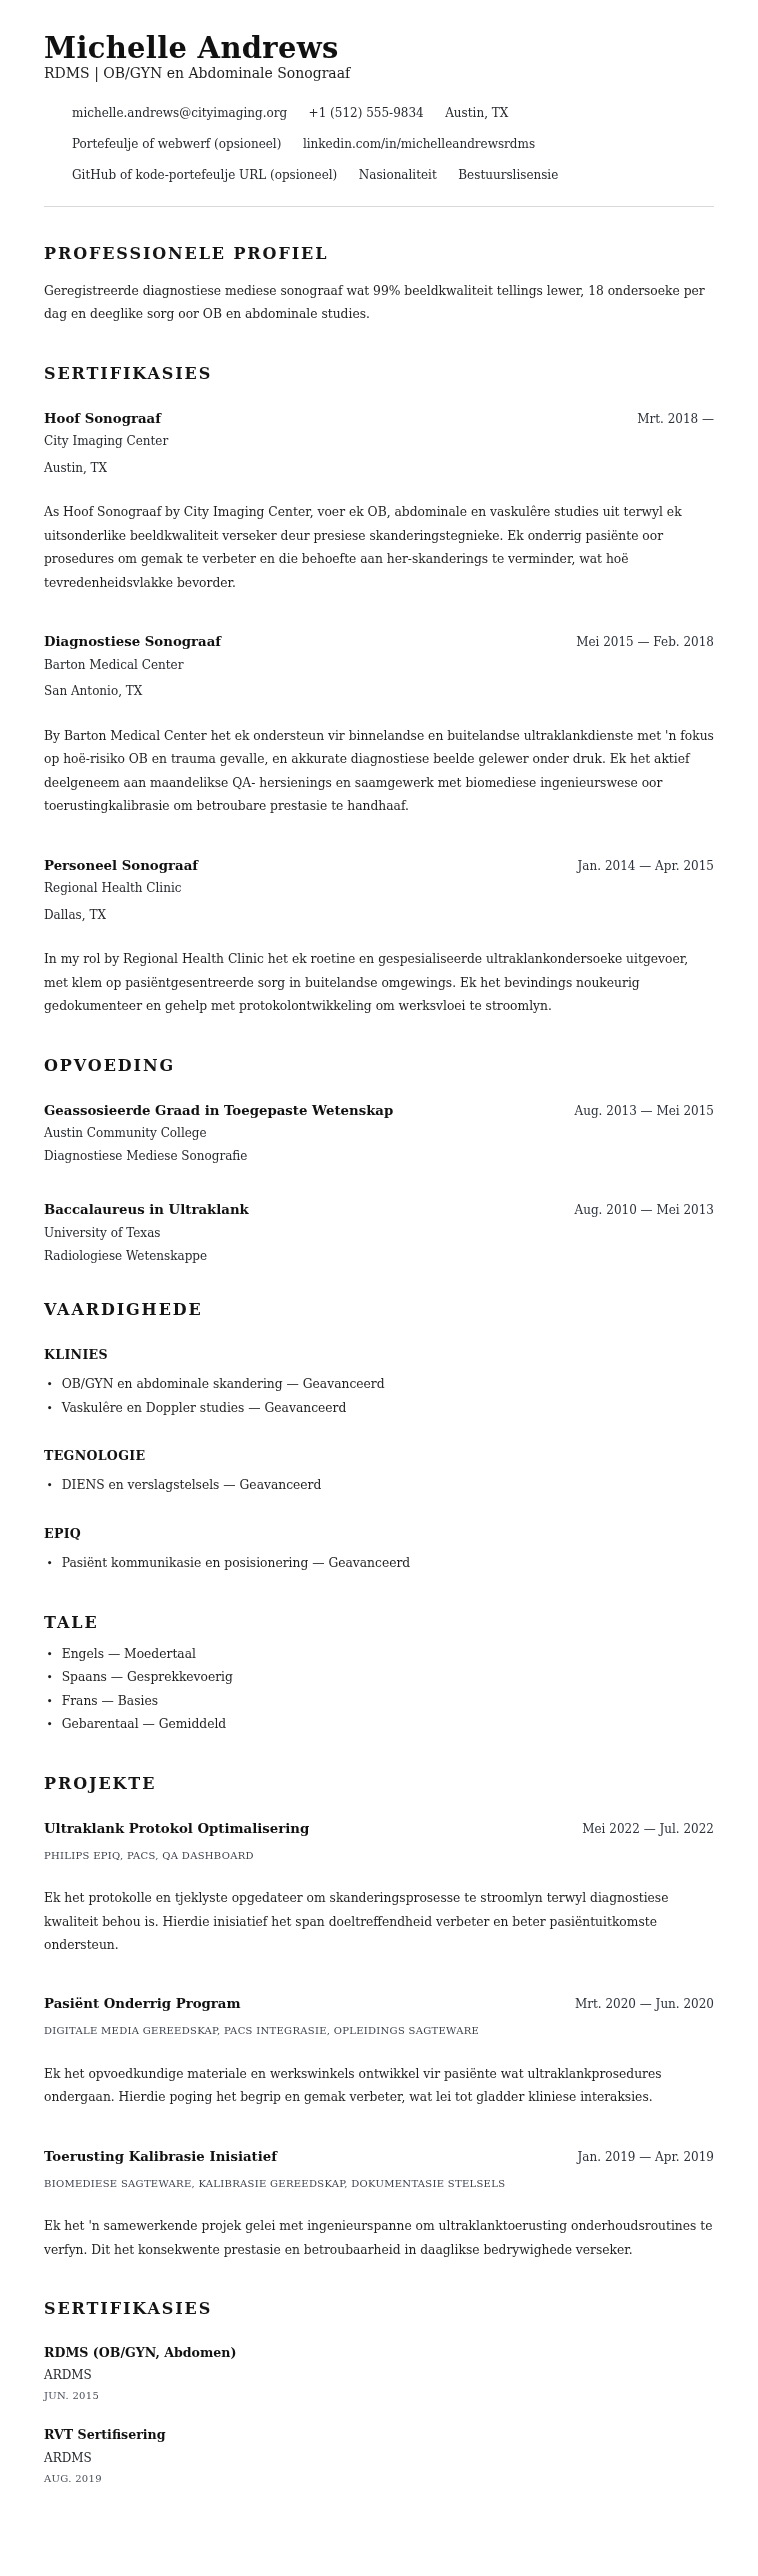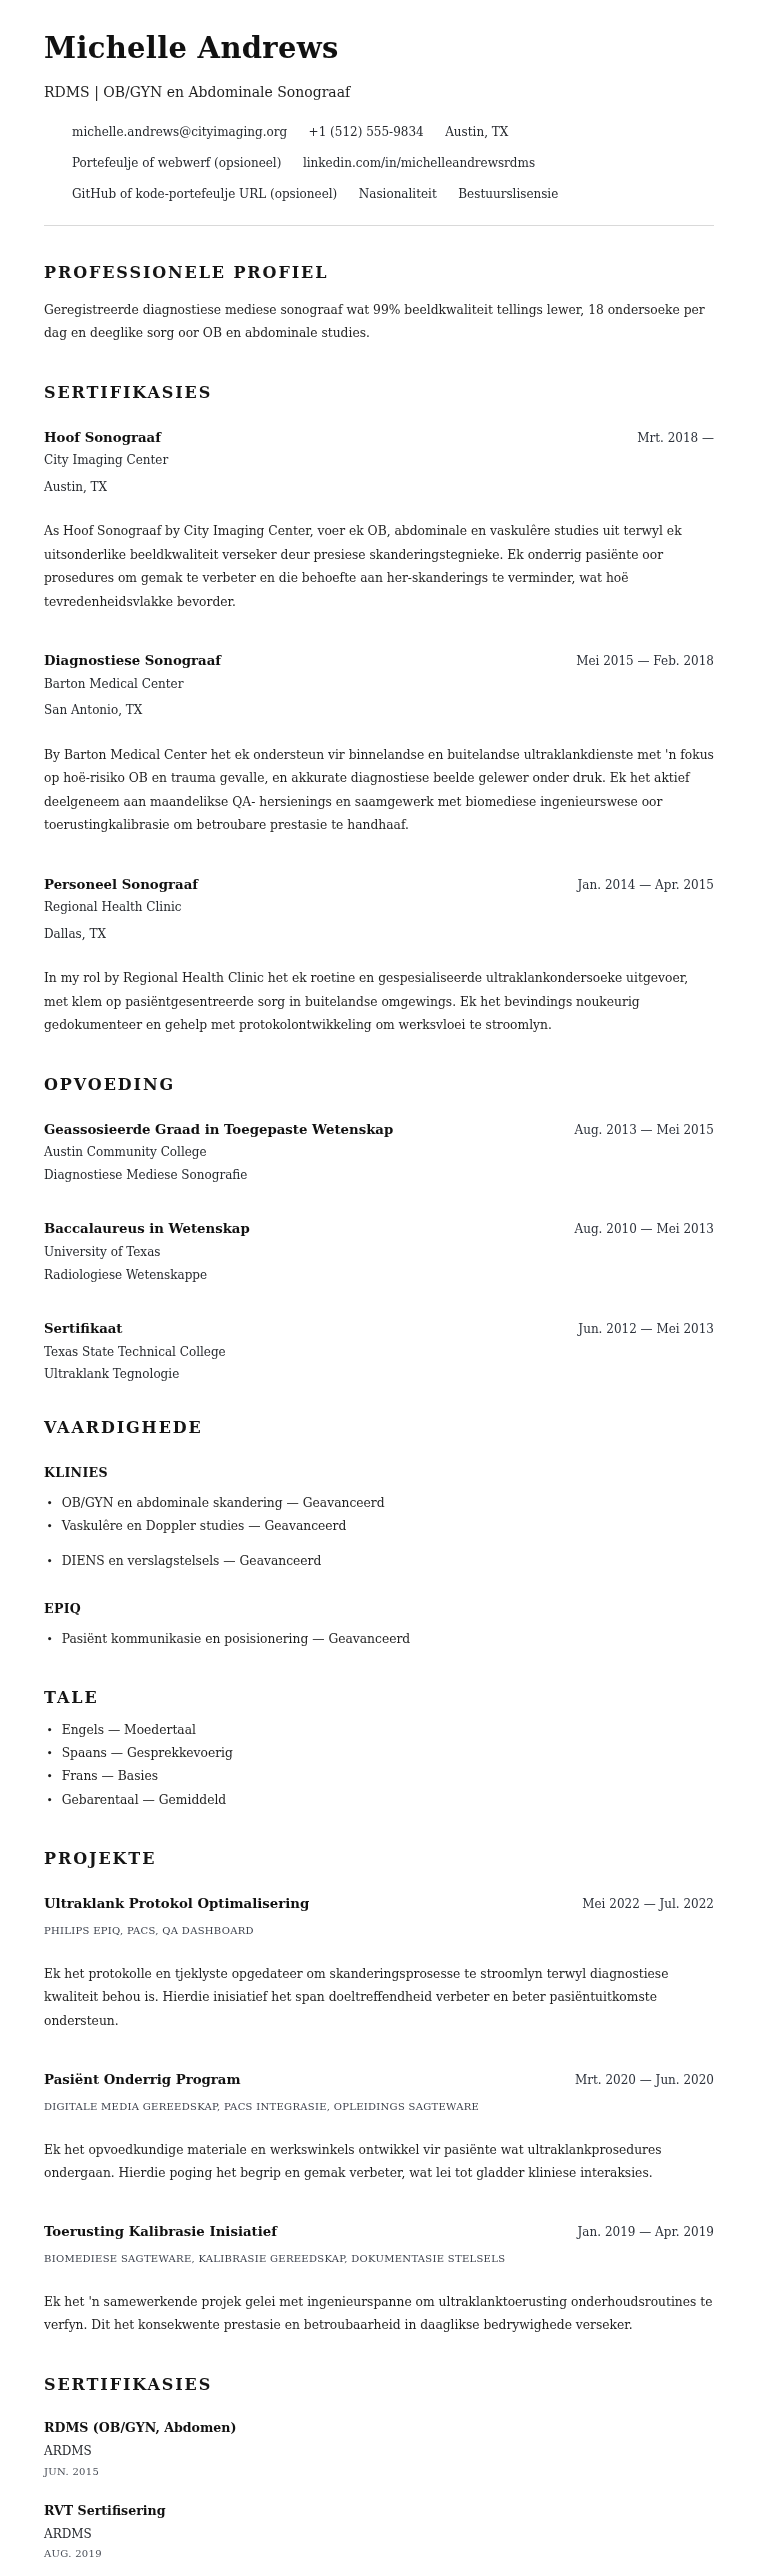--- a/index.html
+++ b/index.html
@@ -1,21 +1,21 @@
 <!DOCTYPE html>
 <html style="font-size:10px"><head>
 <meta charset="utf-8">
 <style>
   html, body { margin: 0; padding: 0; background: #ffffff; }
   body { width: 758px; min-height: 2576px; font-family: "DejaVu Serif", "Liberation Serif", serif; color: #1f1f1f; }
   .page { padding: 32px 44px 44px 44px; }
 
   
   .name { font-size: 29px; font-weight: bold; letter-spacing: 0.3px; line-height: 1.15; margin: 0; color: #111; }
-  .subtitle { font-size: 14px; margin-top: 19px; color: #1f1f1f; }
+  .subtitle { font-size: 14px; color: #1f1f1f; }
   .contact-row { display: flex; gap: 21.5px; font-size: 12px; margin-top: 17px; color: #26292e; margin-left: 28px; }
   .contact-row.first { margin-top: 25px; }
   .divider { border: none; border-top: 1.3px solid #d9d9d9; margin: 24px 0 0 0; }
 
   
   .section-heading { font-size: 16px; font-weight: bold; letter-spacing: 1.9px; margin-top: 37px; margin-bottom: 0; color: #151515; }
 
   .profile-text { font-size: 12.3px; line-height: 23.4px; margin-top: 16.4px; max-width: 671px; }
 
   
@@ -114,46 +114,39 @@
       <div class="entry-header">
         <span class="entry-title">Geassosieerde Graad in Toegepaste Wetenskap</span>
         <span class="entry-dates">Aug. 2013 — Mei 2015</span>
       </div>
       <div class="entry-sub">Austin Community College</div>
       <div class="entry-sub">Diagnostiese Mediese Sonografie</div>
     </div>
 
     <div class="entry">
       <div class="entry-header">
-        <span class="entry-title">Baccalaureus in Wetenskap</span>
+        <span class="entry-title">Baccalaureus in Ultraklank</span>
         <span class="entry-dates">Aug. 2010 — Mei 2013</span>
       </div>
       <div class="entry-sub">University of Texas</div>
       <div class="entry-sub">Radiologiese Wetenskappe</div>
     </div>
 
-    <div class="entry">
-      <div class="entry-header">
-        <span class="entry-title">Sertifikaat</span>
-        <span class="entry-dates">Jun. 2012 — Mei 2013</span>
-      </div>
-      <div class="entry-sub">Texas State Technical College</div>
-      <div class="entry-sub">Ultraklank Tegnologie</div>
-    </div>
   </section>
 
   <section>
     <h2 class="section-heading">VAARDIGHEDE</h2>
 
     <div class="skill-group-name">KLINIES</div>
     <ul class="bullets">
       <li>OB/GYN en abdominale skandering — Geavanceerd</li>
       <li>Vaskulêre en Doppler studies — Geavanceerd</li>
     </ul>
 
+    <div class="skill-group-name">TEGNOLOGIE</div>
     <ul class="bullets">
       <li>DIENS en verslagstelsels — Geavanceerd</li>
     </ul>
 
     <div class="skill-group-name">EPIQ</div>
     <ul class="bullets">
       <li>Pasiënt kommunikasie en posisionering — Geavanceerd</li>
     </ul>
   </section>
 

